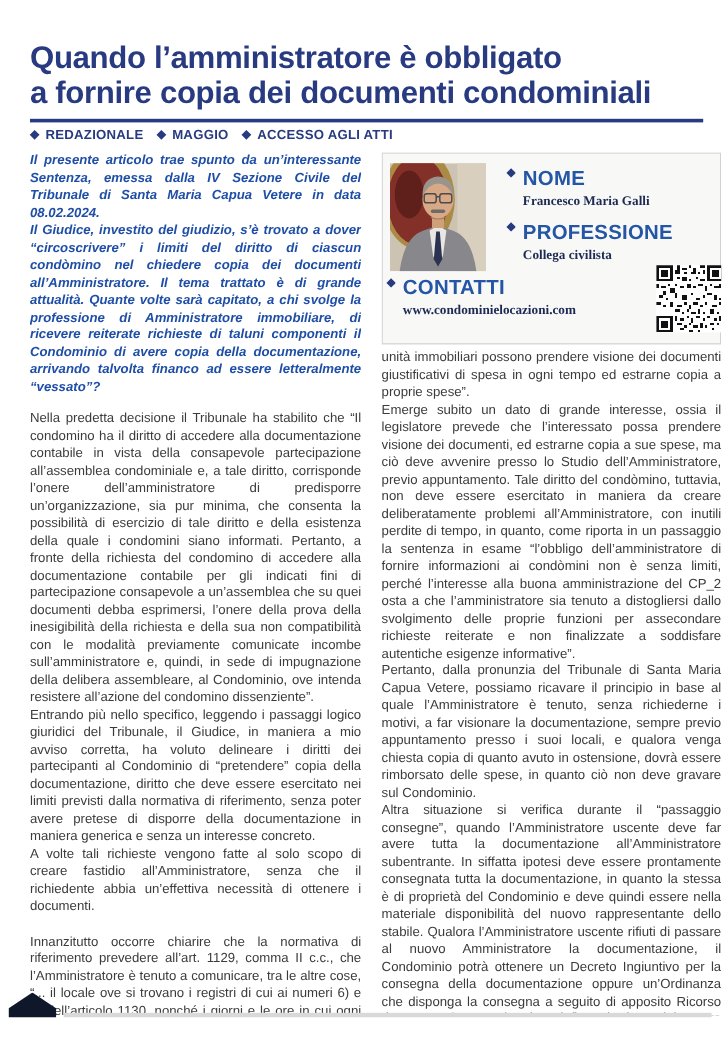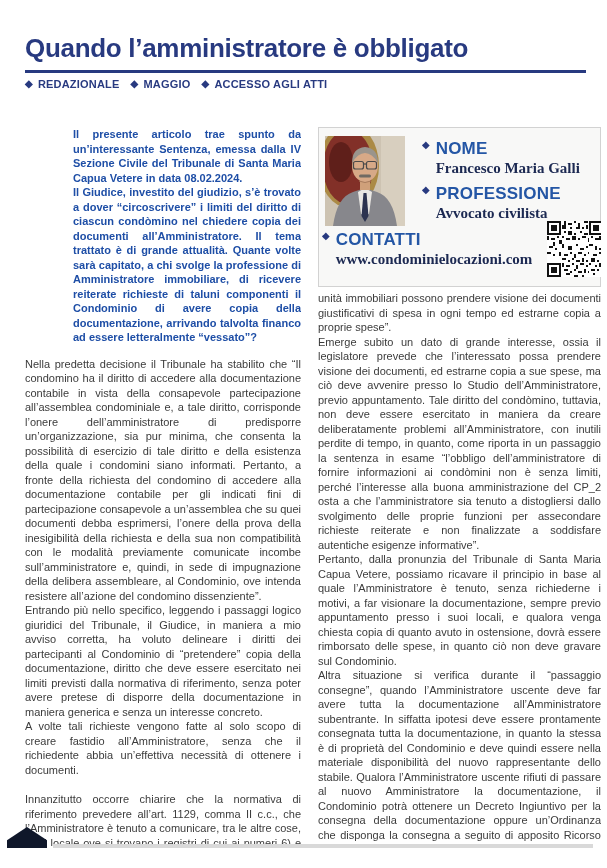--- a/index.html
+++ b/index.html
@@ -26,38 +26,38 @@
     position:absolute; left:25px; top:127px; width:576px; height:719px;
     display:flex; gap:17px; overflow:hidden;
   }
   .col-left  { width:276px; overflow:hidden; }
   .col-right { width:283px; overflow:hidden; }
   p.par {
     margin:0; text-align:justify; font-size:11px; line-height:14.5px;
     color:#3b3b3b; hyphens:auto; -webkit-hyphens:auto;
   }
   .intro-block { margin-bottom:12px; }
-  .intro-block p.par { color:#1e4ea6; font-weight:bold;margin-left:48px; }
+  .intro-block p.par { color:#1e4ea6; font-style:italic; font-weight:bold; }
   .gap-before { margin-top:15px !important; }
 
   
   .card {
     position:relative; width:283px; height:160px; background:#f8f8f7;
     border:1px solid #d2d2d2; margin-bottom:4px;
   }
   .photo { position:absolute; left:6px; top:8px; width:80px; height:90px; display:block; }
   .field { position:absolute; display:flex; gap:6px; }
   .field .diamond { margin-top:1px; }
   .f-nome { left:103px; top:11px; }
   .f-prof { left:103px; top:56px; }
   .f-cont { left:3px;  top:102px; }
   .field-label { color:#2456a5; font-weight:bold; font-size:17px; letter-spacing:0.2px; }
   .field-value {
     font-family:"Liberation Serif", serif; font-weight:bold;
-    font-size:15px; color:#1c2952; margin-top:2px; line-height:14px;
+    font-size:11px; color:#1c2952; margin-top:2px; line-height:14px;
   }
   .qr { position:absolute; left:228px; top:93px; width:56px; height:56px; display:block; background:#fff; }
 
   
   .footer-bar {
     position:absolute; left:53px; top:844px; width:540px; height:19px;
     background:#d9d9d9; display:flex; align-items:center; justify-content:center;
   }
   .footer-text { display:flex; align-items:flex-end; gap:3px;
     font-size:10px; font-weight:bold; color:#283a80; letter-spacing:0.3px; }
@@ -73,20 +73,21 @@
   }
 </style>
 </head>
 <body>
 
 <div class="page">
 
   <div class="header">
     <h1 class="title">
       <span>Quando l’amministratore è obbligato</span><br>
+      <span>a fornire copia dei documenti condominiali</span>
     </h1>
     <hr class="rule">
     <div class="tags">
       <span class="tag">
         <span class="diamond">◆</span>
         <span>REDAZIONALE</span>
       </span>
       <span class="tag">
         <span class="diamond">◆</span>
         <span>MAGGIO</span>
@@ -139,21 +140,21 @@
           <span>
             <div class="field-label">NOME</div>
             <div class="field-value">Francesco Maria Galli</div>
           </span>
         </div>
 
         <div class="field f-prof">
           <span class="diamond">◆</span>
           <span>
             <div class="field-label">PROFESSIONE</div>
-            <div class="field-value">Avvocato civilista</div>
+            <div class="field-value">Collega civilista</div>
           </span>
         </div>
 
         <div class="field f-cont">
           <span class="diamond">◆</span>
           <span>
             <div class="field-label">CONTATTI</div>
             <div class="field-value">www.condominielocazioni.com</div>
           </span>
         </div>

